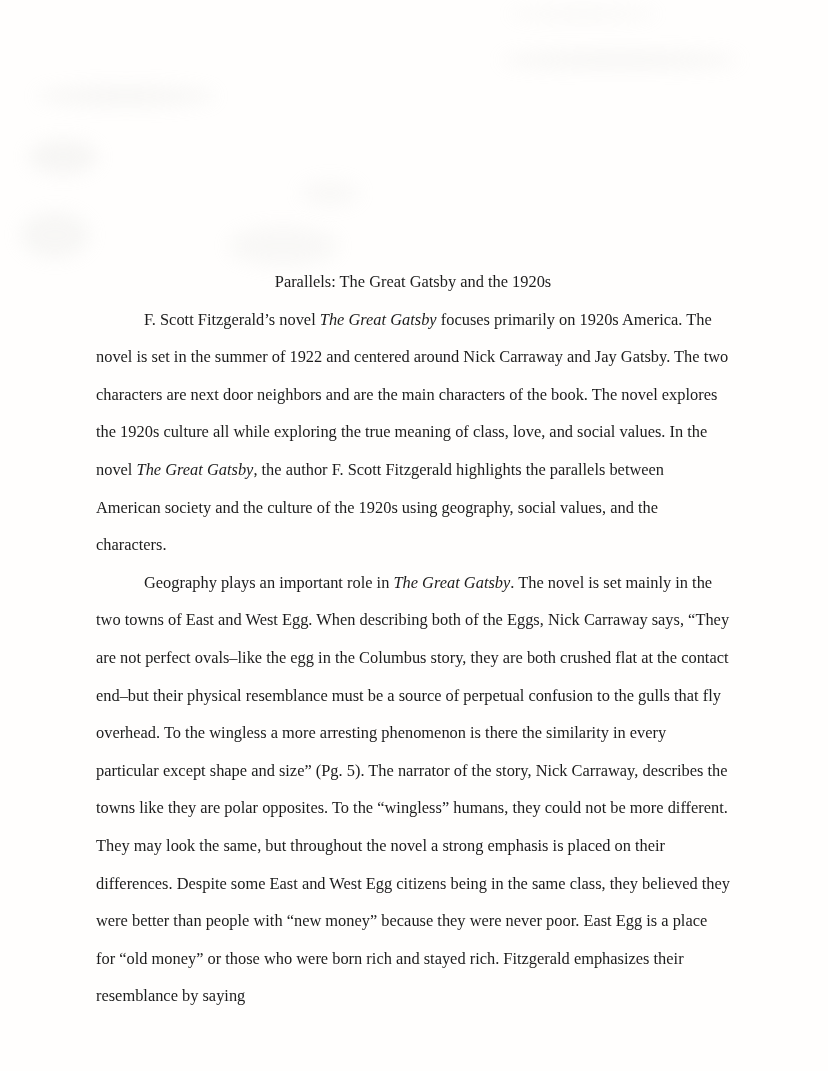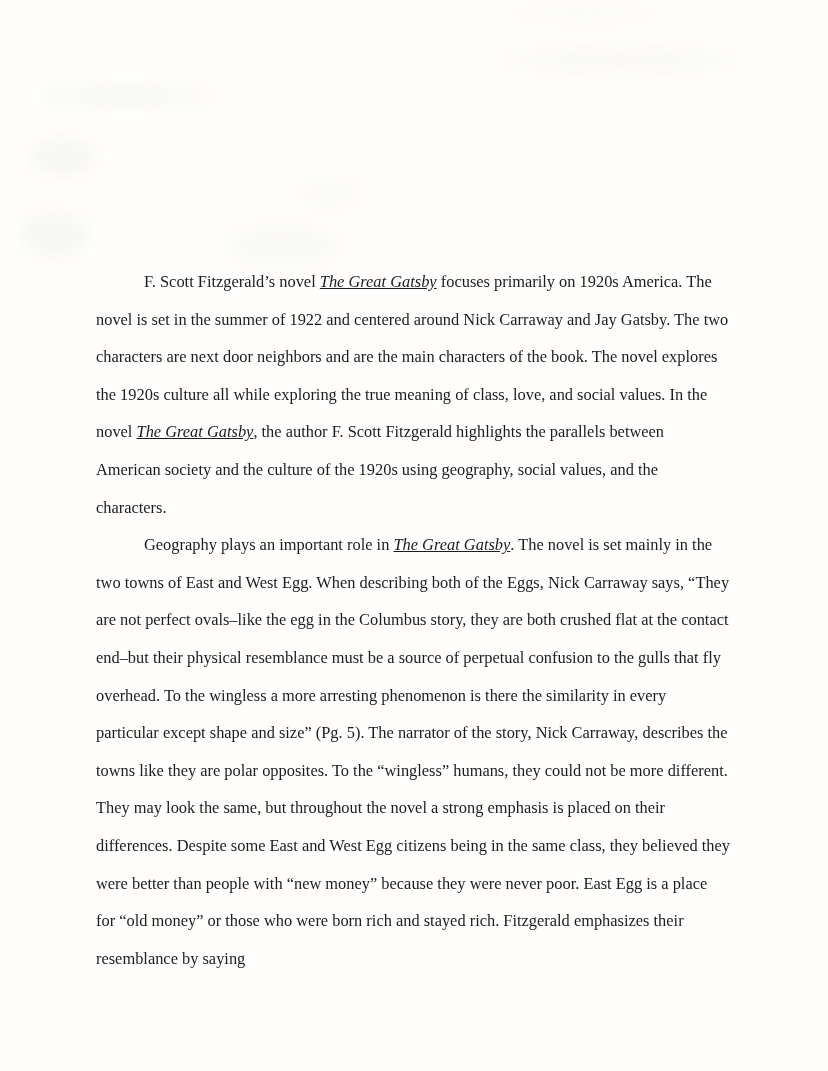--- a/index.html
+++ b/index.html
@@ -32,21 +32,20 @@
     font-weight: normal;
     text-align: center;
     text-indent: 0;
   }
   .para {
     margin: 0;
     text-indent: 48px;
   }
   .italic {
     font-style: italic;
-    text-decoration: underline;
   }
   
   .smudge {
     position: absolute;
     border-radius: 50%;
     filter: blur(9px);
     background: #d9d9d6;
     pointer-events: none;
   }
   .smudge-1 { left: 500px; top: 52px;  width: 240px; height: 16px; opacity: 0.22; }
@@ -65,20 +64,21 @@
   <div class="smudge smudge-1"></div>
   <div class="smudge smudge-2"></div>
   <div class="smudge smudge-3"></div>
   <div class="smudge smudge-4"></div>
   <div class="smudge smudge-5"></div>
   <div class="smudge smudge-6"></div>
   <div class="smudge smudge-7"></div>
 
   <div class="content">
 
+    <h1 class="essay-title">Parallels: The Great Gatsby and the 1920s</h1>
 
     <p class="para">
       <span>F. Scott Fitzgerald’s novel </span><span class="italic">The Great Gatsby</span><span> focuses primarily on 1920s America. The novel is set in the summer of 1922 and centered around Nick Carraway and Jay Gatsby. The two characters are next door neighbors and are the main characters of the book. The novel explores the 1920s culture all while exploring the true meaning of class, love, and social values. In the novel </span><span class="italic">The Great Gatsby</span><span>, the author F. Scott Fitzgerald highlights the parallels between American society and the culture of the 1920s using geography, social values, and the characters.</span>
     </p>
 
     <p class="para">
       <span>Geography plays an important role in </span><span class="italic">The Great Gatsby</span><span>. The novel is set mainly in the two towns of East and West Egg. When describing both of the Eggs, Nick Carraway says, “They are not perfect ovals–like the egg in the Columbus story, they are both crushed flat at the contact end–but their physical resemblance must be a source of perpetual confusion to the gulls that fly overhead. To the wingless a more arresting phenomenon is there the similarity in every particular except shape and size” (Pg. 5). The narrator of the story, Nick Carraway, describes the towns like they are polar opposites. To the “wingless” humans, they could not be more different. They may look the same, but throughout the novel a strong emphasis is placed on their differences. Despite some East and West Egg citizens being in the same class, they believed they were better than people with “new money” because they were never poor. East Egg is a place for “old money” or those who were born rich and stayed rich. Fitzgerald emphasizes their resemblance by saying</span>
     </p>
 
   </div>

